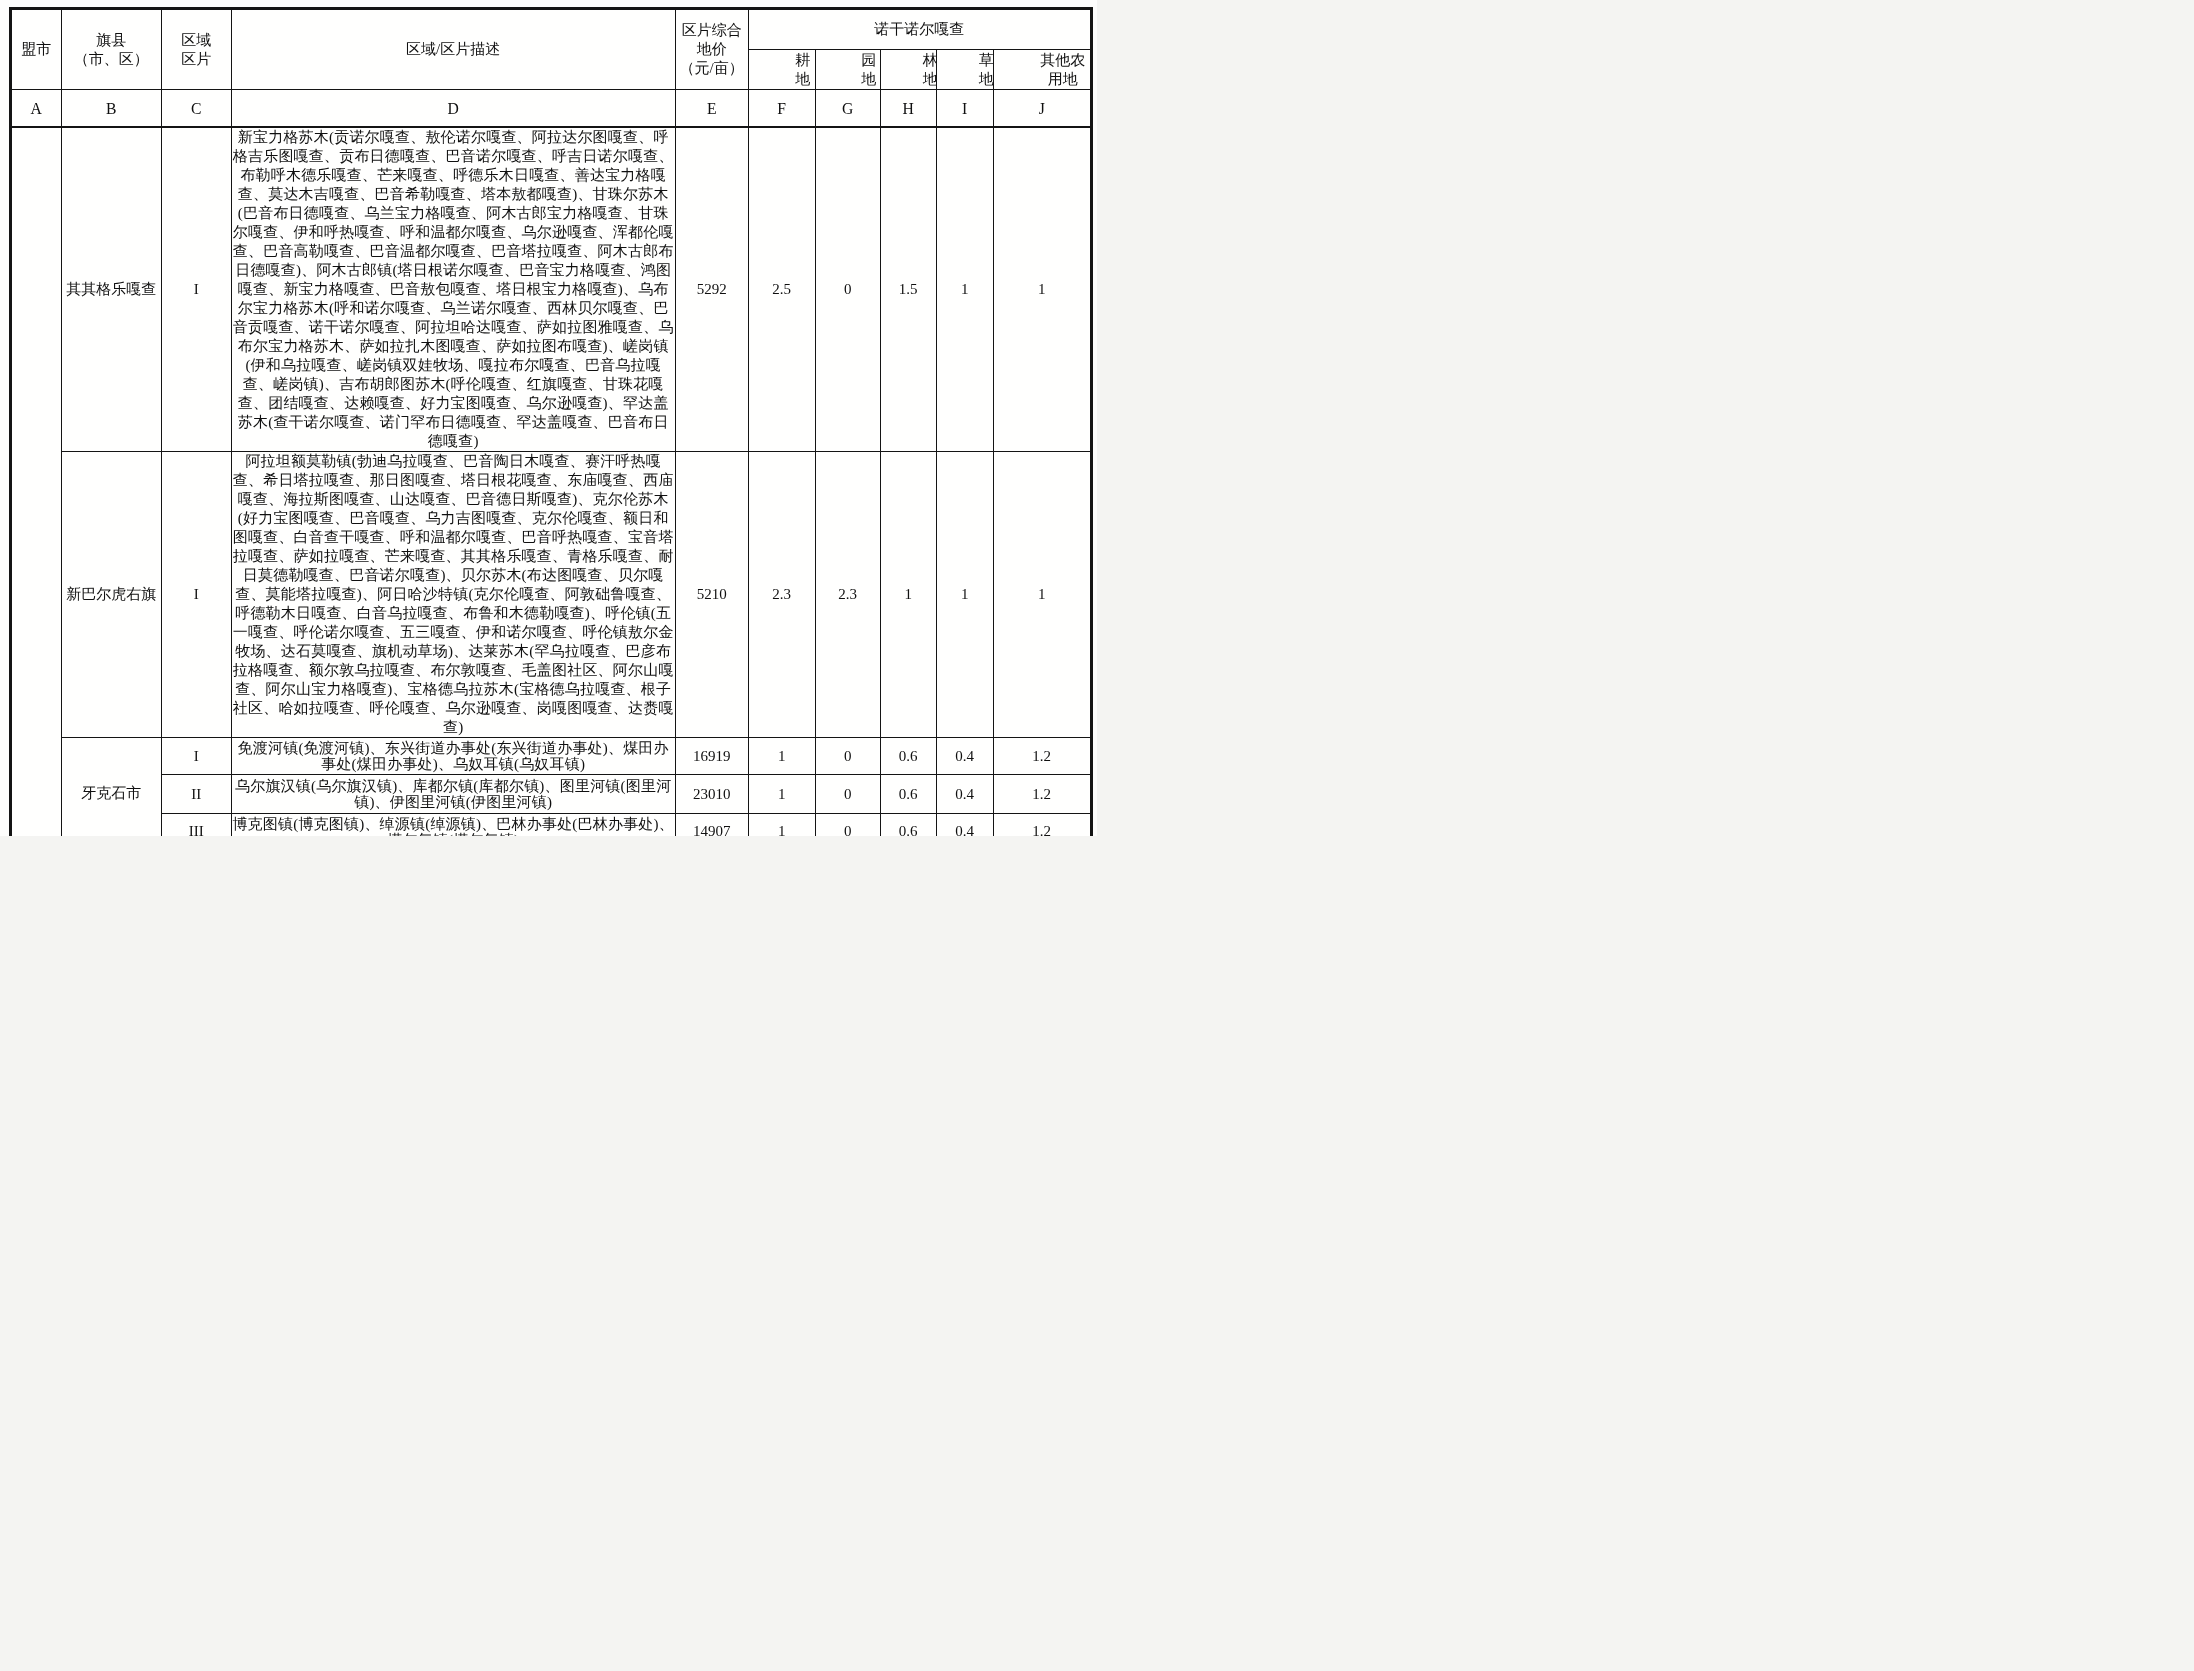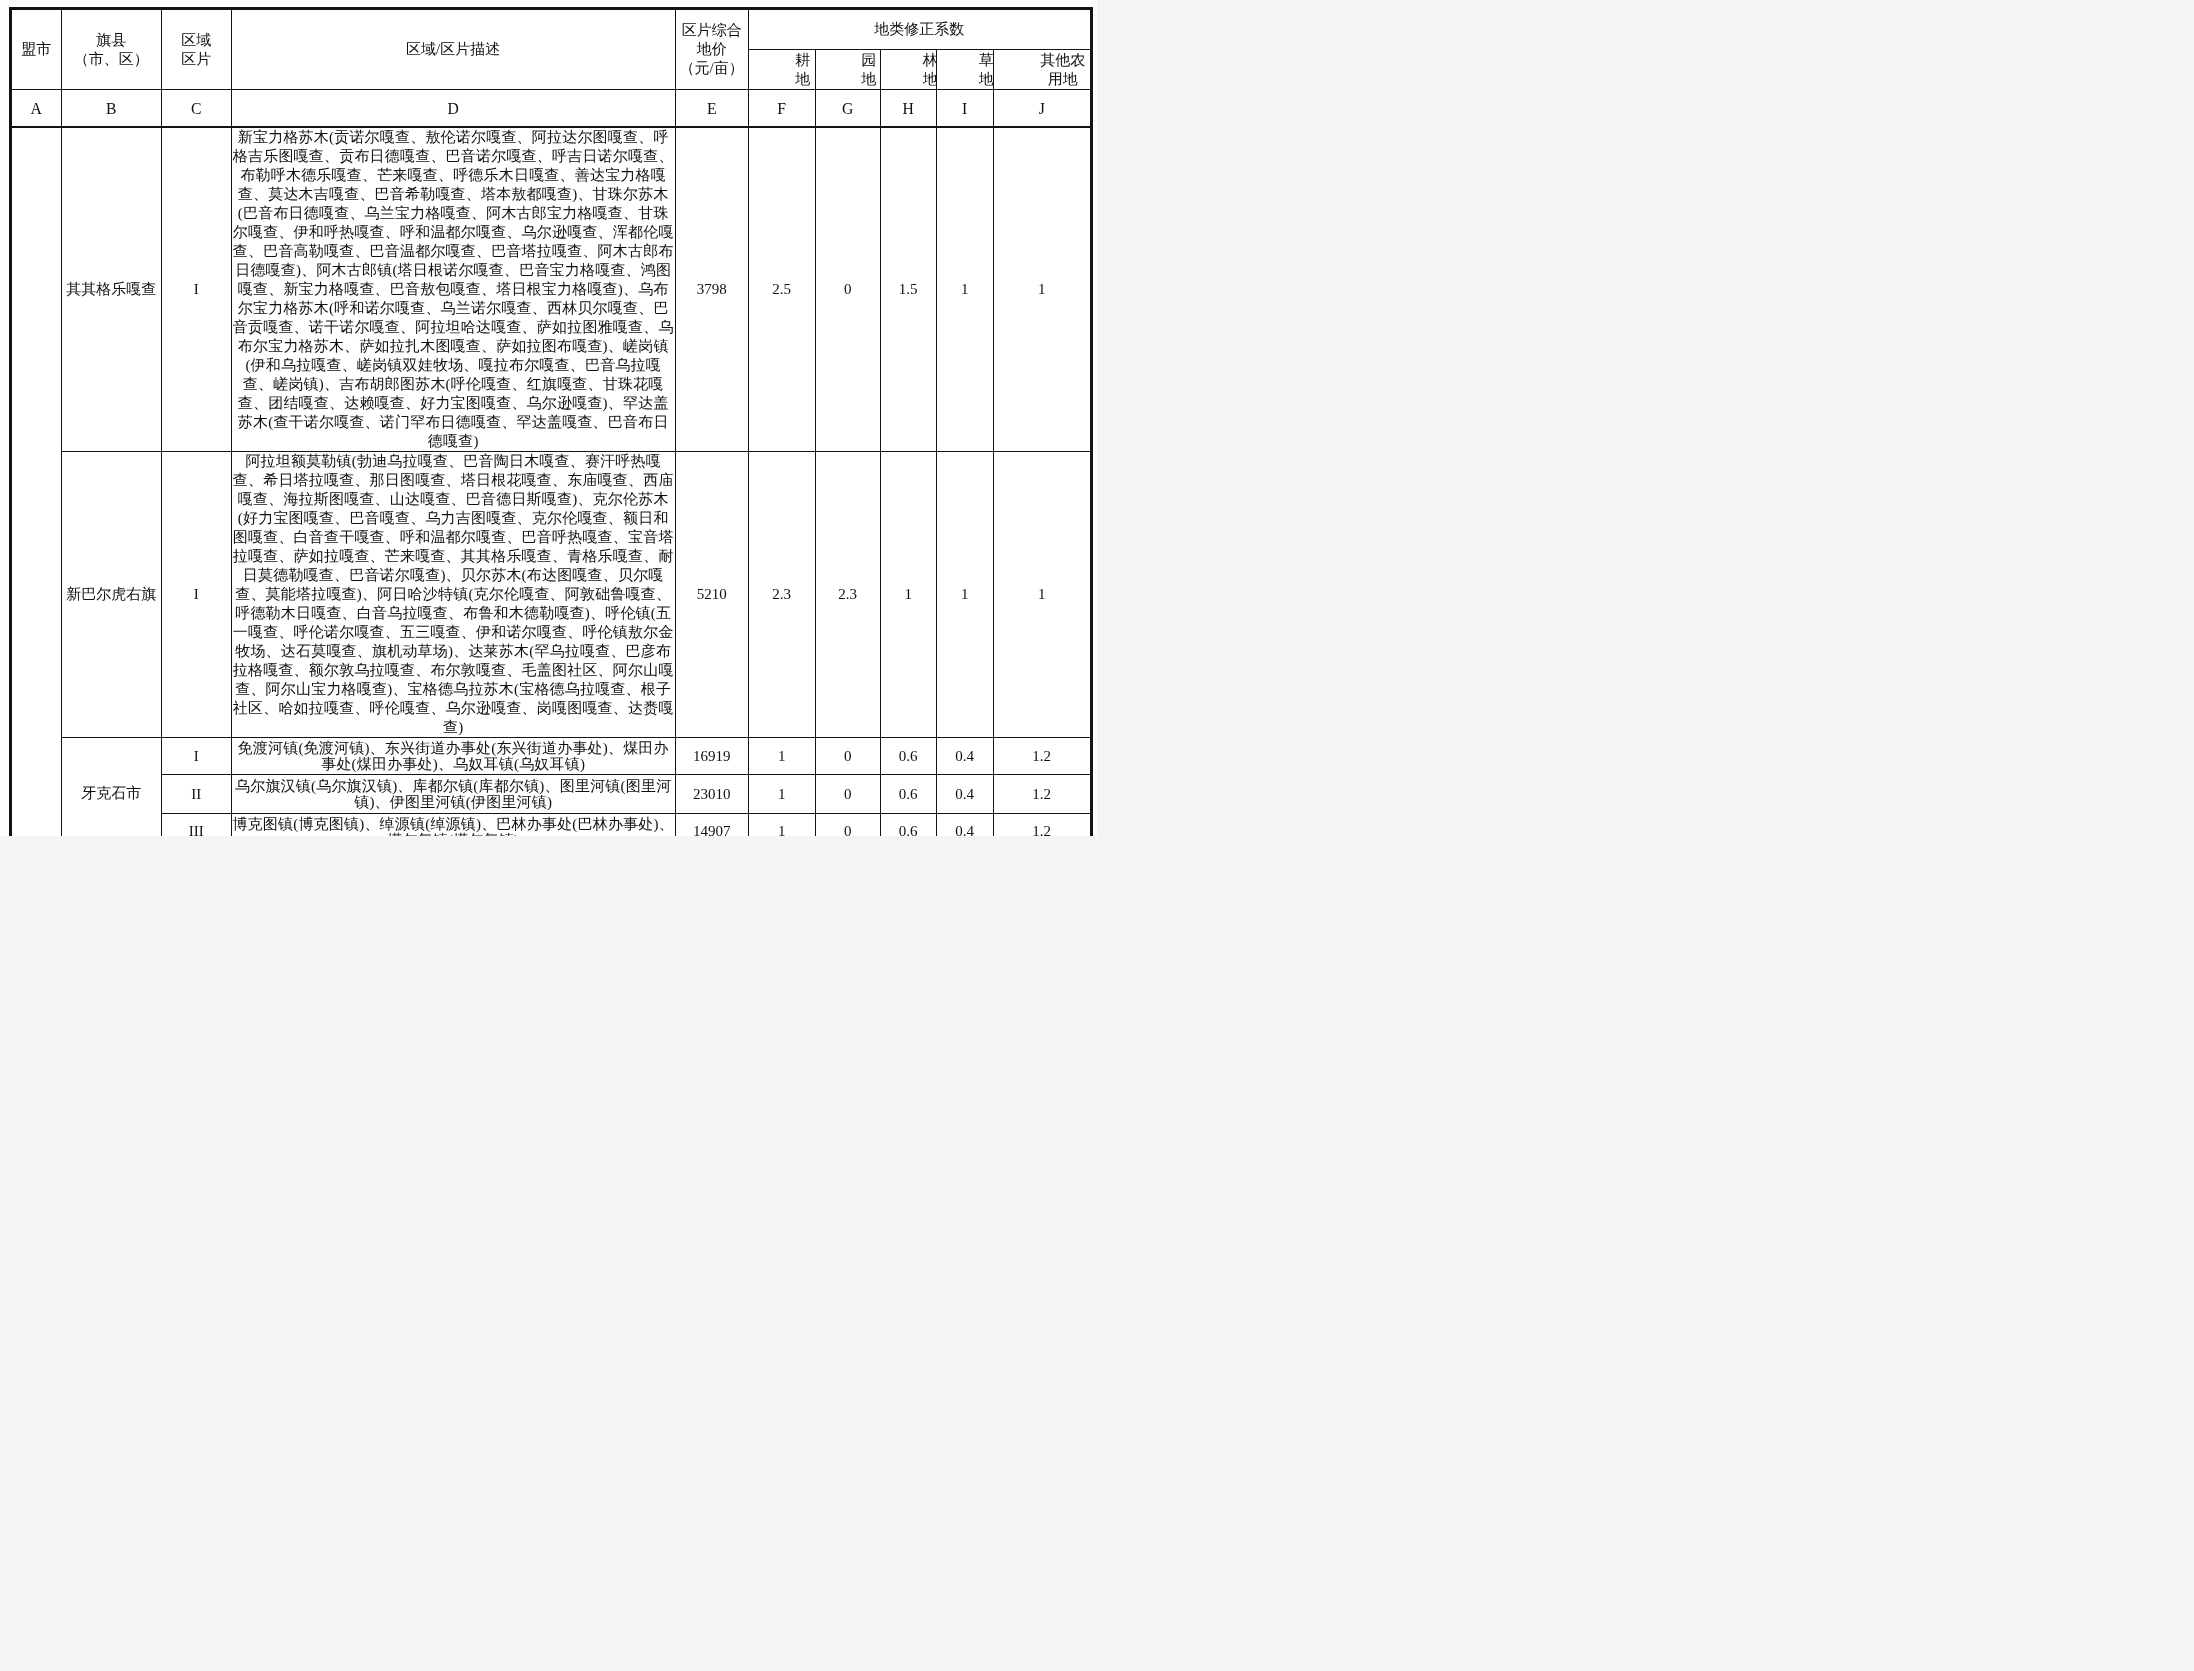--- a/index.html
+++ b/index.html
@@ -94,21 +94,21 @@
         <span class="hline">区片</span>
       </td>
       <td rowspan="2">
         <span class="hline">区域/区片描述</span>
       </td>
       <td rowspan="2">
         <span class="hline">区片综合</span>
         <span class="hline">地价</span>
         <span class="hline">（元/亩）</span>
       </td>
-      <td colspan="5" class="group-head">地类修正系数</td>
+      <td colspan="5" class="group-head">诺干诺尔嘎查</td>
     </tr>
 
     <tr class="hdr2">
       <td>耕地</td>
       <td>园地</td>
       <td>林地</td>
       <td>草地</td>
       <td>其他农用地</td>
     </tr>
 
@@ -123,21 +123,21 @@
       <td>H</td>
       <td>I</td>
       <td>J</td>
     </tr>
 
     <tr class="body-r1">
       <td rowspan="5"></td>
       <td>其其格乐嘎查</td>
       <td class="zone-cell">I</td>
       <td class="desc">新宝力格苏木(贡诺尔嘎查、敖伦诺尔嘎查、阿拉达尔图嘎查、呼格吉乐图嘎查、贡布日德嘎查、巴音诺尔嘎查、呼吉日诺尔嘎查、布勒呼木德乐嘎查、芒来嘎查、呼德乐木日嘎查、善达宝力格嘎查、莫达木吉嘎查、巴音希勒嘎查、塔本敖都嘎查)、甘珠尔苏木(巴音布日德嘎查、乌兰宝力格嘎查、阿木古郎宝力格嘎查、甘珠尔嘎查、伊和呼热嘎查、呼和温都尔嘎查、乌尔逊嘎查、浑都伦嘎查、巴音高勒嘎查、巴音温都尔嘎查、巴音塔拉嘎查、阿木古郎布日德嘎查)、阿木古郎镇(塔日根诺尔嘎查、巴音宝力格嘎查、鸿图嘎查、新宝力格嘎查、巴音敖包嘎查、塔日根宝力格嘎查)、乌布尔宝力格苏木(呼和诺尔嘎查、乌兰诺尔嘎查、西林贝尔嘎查、巴音贡嘎查、诺干诺尔嘎查、阿拉坦哈达嘎查、萨如拉图雅嘎查、乌布尔宝力格苏木、萨如拉扎木图嘎查、萨如拉图布嘎查)、嵯岗镇(伊和乌拉嘎查、嵯岗镇双娃牧场、嘎拉布尔嘎查、巴音乌拉嘎查、嵯岗镇)、吉布胡郎图苏木(呼伦嘎查、红旗嘎查、甘珠花嘎查、团结嘎查、达赖嘎查、好力宝图嘎查、乌尔逊嘎查)、罕达盖苏木(查干诺尔嘎查、诺门罕布日德嘎查、罕达盖嘎查、巴音布日德嘎查)</td>
-      <td class="num">3798</td>
+      <td class="num">5292</td>
       <td class="num">2.5</td>
       <td class="num">0</td>
       <td class="num">1.5</td>
       <td class="num">1</td>
       <td class="num">1</td>
     </tr>
 
     <tr class="body-r2">
       <td>新巴尔虎右旗</td>
       <td class="zone-cell">I</td>

